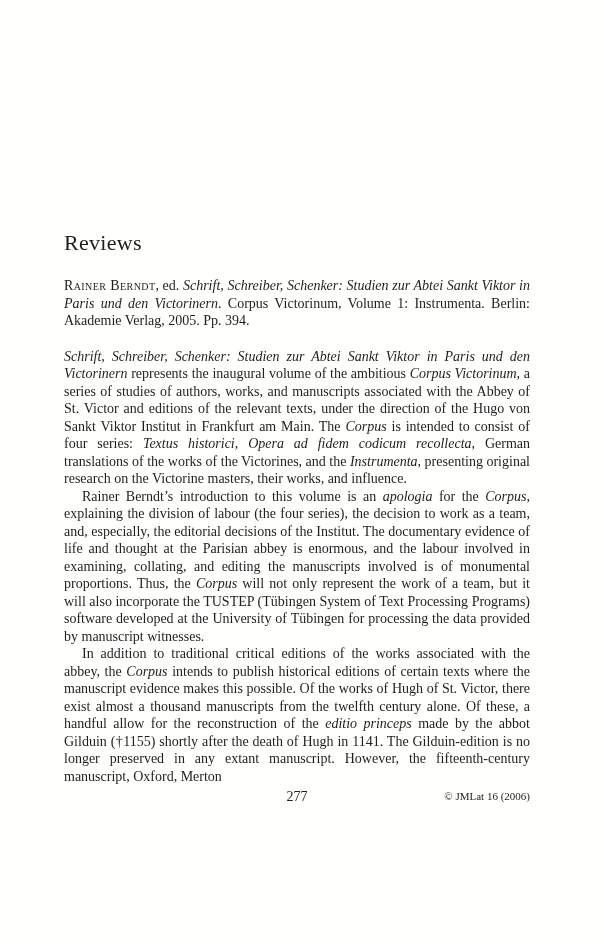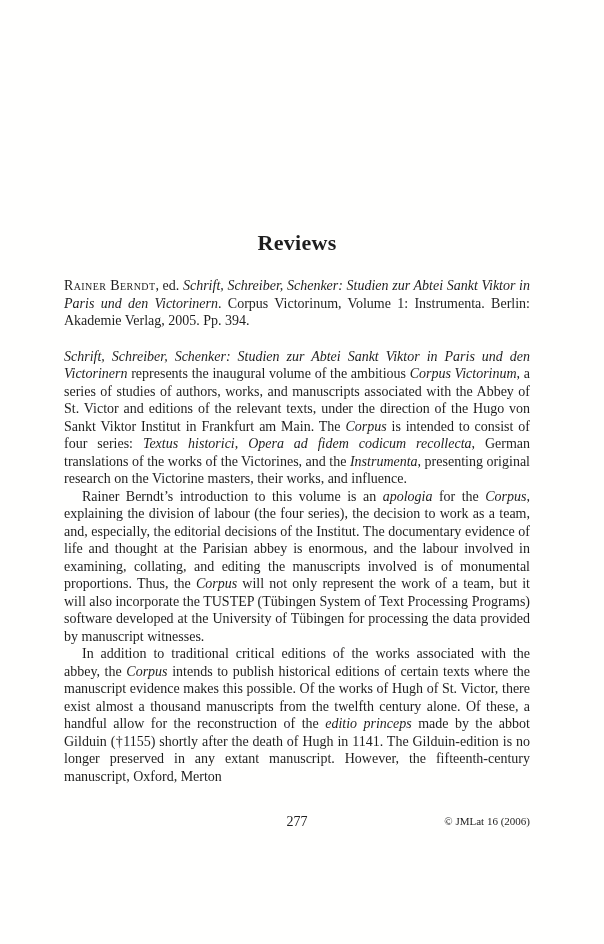--- a/index.html
+++ b/index.html
@@ -19,22 +19,21 @@
   .content {
     position: absolute;
     left: 64px;
     top: 0;
     width: 466px;
   }
   .title {
     margin: 231px 0 0 0;
     font-size: 22px;
     line-height: 24px;
-    font-weight: bold;
-    text-align: center;
+    font-weight: normal;
     letter-spacing: 0.3px;
   }
   .citation {
     margin: 22px 0 16px 0;
     font-size: 14px;
     line-height: 17.5px;
     text-align: justify;
   }
   .body-text {
     margin-top: 18px;
@@ -45,21 +44,21 @@
     margin: 0;
     text-align: justify;
   }
   .body-text p.indent {
     text-indent: 18px;
   }
   .it { font-style: italic; }
   .sc { font-variant: small-caps; letter-spacing: 0.4px; }
   .footer {
     position: relative;
-    margin-top: 29px;
+    margin-top: 4px;
     height: 18px;
     font-size: 14px;
   }
   .page-number {
     position: absolute;
     left: 0;
     right: 0;
     text-align: center;
   }
   .copyright {

